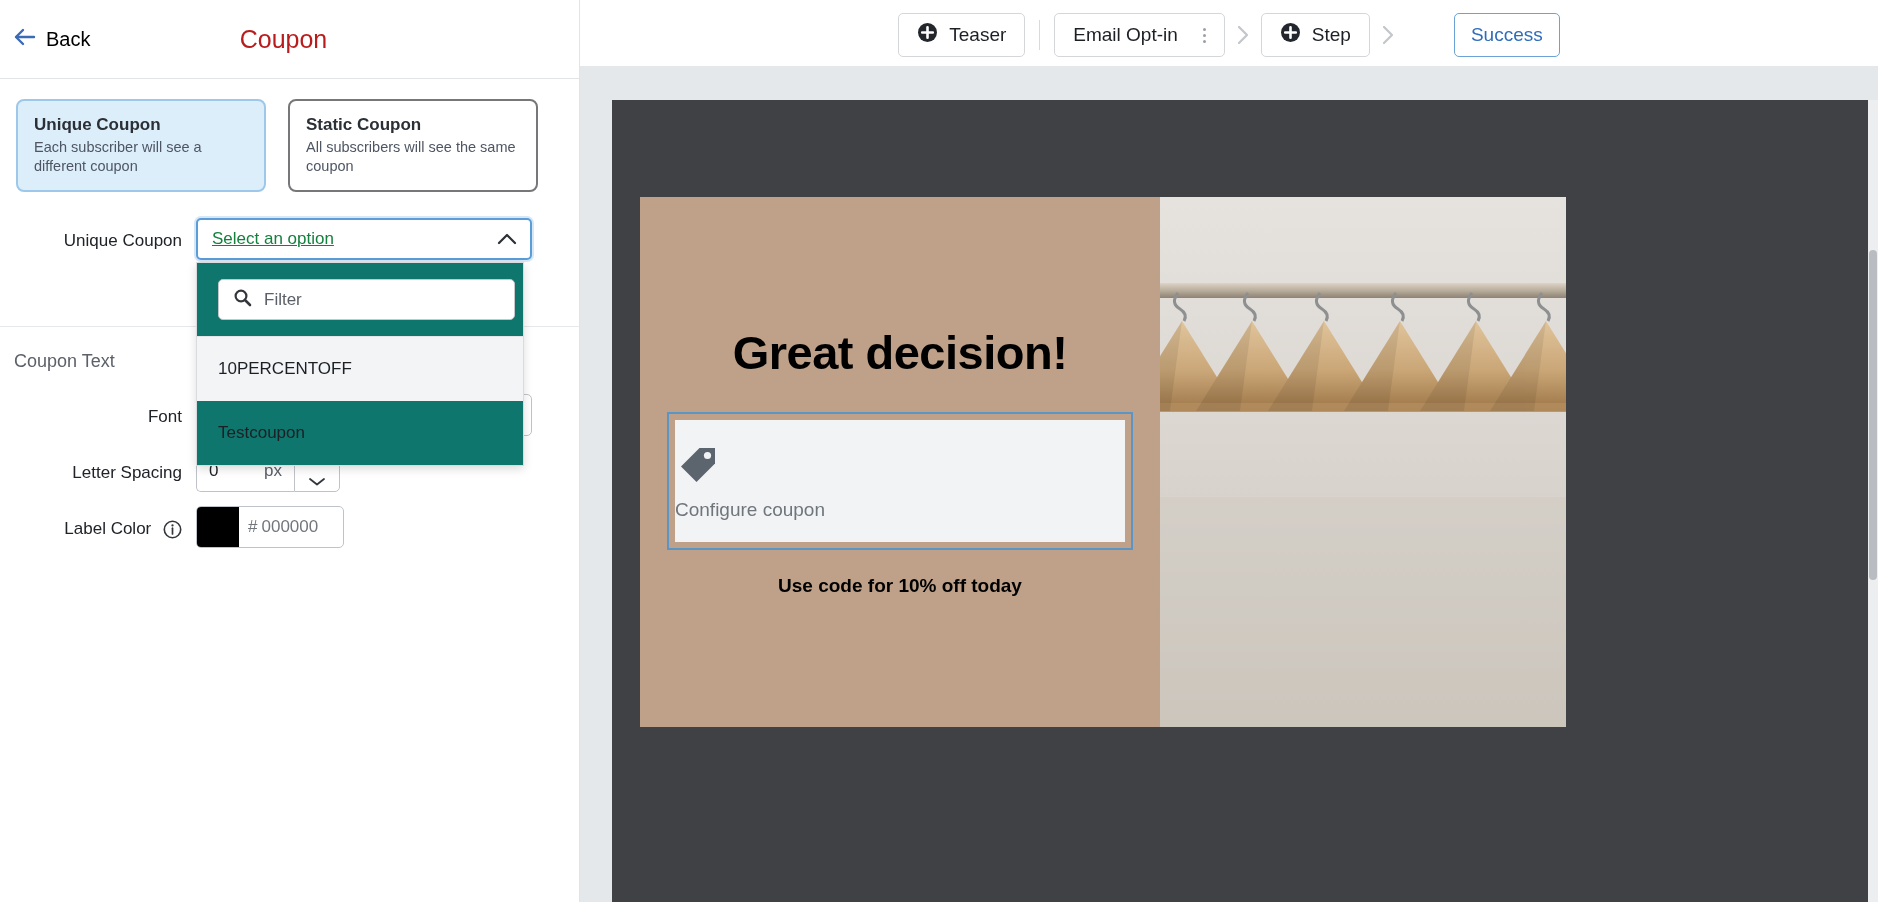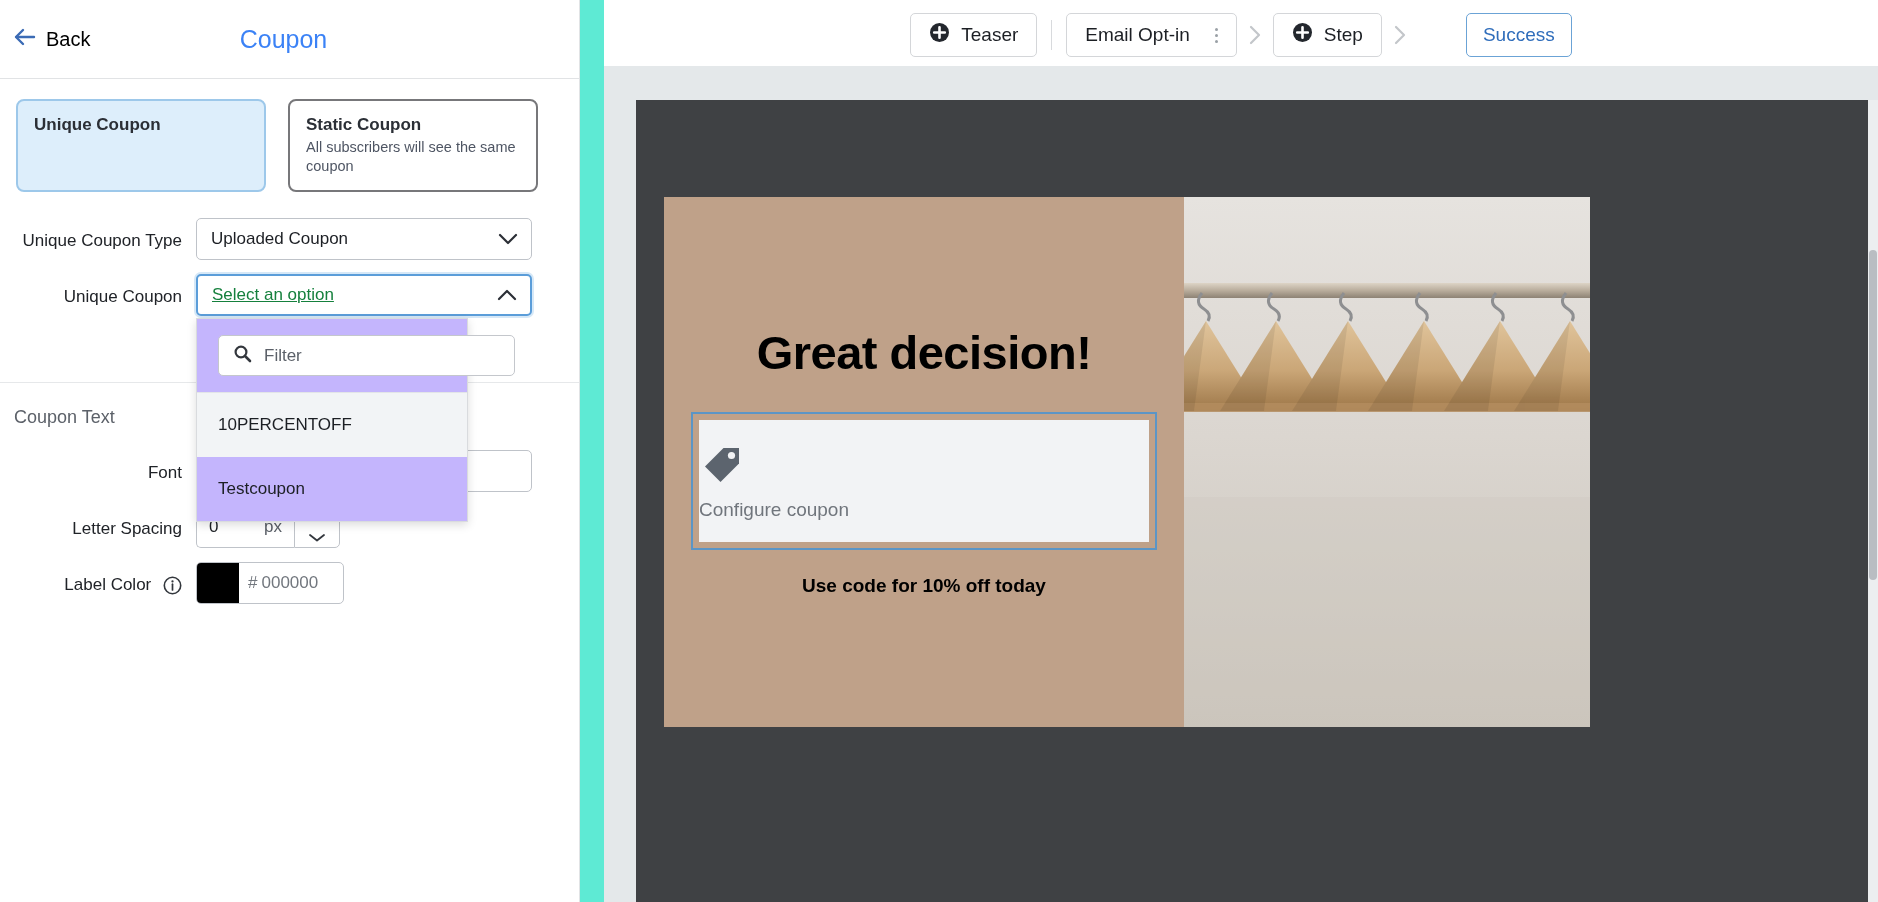--- a/index.html
+++ b/index.html
@@ -31,21 +31,21 @@
     color: #000000;
     font-size: 20px;
     cursor: pointer;
   }
   .back-arrow { display: inline-flex; align-items: center; }
   .panel-title {
     position: absolute;
     left: 0; right: 12px;
     text-align: center;
     font-size: 25px;
-    color: #3b82f6;
+    color: #b91c1c;
     font-weight: 400;
     pointer-events: none;
   }
 
   .left-body { padding: 0; position: relative; }
 
   
   .type-cards {
     display: flex; gap: 22px;
     padding: 20px 16px 0 16px;
@@ -112,22 +112,22 @@
     box-shadow: 0 0 0 2px #d6e8f7;
     color: #15803d;
     text-decoration: underline;
   }
 
   
   .dropdown-anchor { position: relative; }
   .dropdown-menu {
     position: absolute;
     top: 44px; left: 0;
-    width: 272px;
-    background: #c4b5fd;
+    width: 328px;
+    background: #0f766e;
     border: 1px solid #d9dbde;
     box-shadow: 0 3px 9px rgba(0,0,0,0.14);
     z-index: 50;
   }
   .dropdown-filter-wrap {
     padding: 16px 20px 16px 21px;
     border-bottom: 1px solid #e3e5e8;
   }
   .filter-input {
     width: 297px; height: 41px;
@@ -227,21 +227,21 @@
     display: inline-flex; vertical-align: middle;
     margin-left: 7px;
   }
 
   
   .right-panel {
     flex: 1;
     height: 902px;
     background: #5eead4;
     position: relative;
-    display: flex; flex-direction: column; padding-left: 24px;
+    display: flex; flex-direction: column;
   }
   .right-header {
     height: 66px;
     display: flex; align-items: center;
     justify-content: center;
     gap: 0px;
     background: #ffffff;
     padding-top: 4px;
   }
   .hdr-btn {
@@ -375,40 +375,30 @@
         <span>Back</span>
       </div>
       <div class="panel-title">Coupon</div>
     </div>
 
     <div class="left-body">
 
       <div class="type-cards">
         <div class="type-card selected">
           <div class="type-card-title">Unique Coupon</div>
+          <div class="type-card-desc">Each subscriber will see a different coupon</div>
         </div>
         <div class="type-card unselected">
           <div class="type-card-title">Static Coupon</div>
           <div class="type-card-desc">All subscribers will see the same coupon</div>
         </div>
       </div>
 
       <div class="form-rows">
 
-        <div class="form-row">
-          <div class="form-label">Unique Coupon Type</div>
-          <div class="select-box">
-            <span>Uploaded Coupon</span>
-            <span class="chev">
-              <svg width="22" height="14" viewBox="0 0 22 14">
-                <path d="M3 3 L11 11 L19 3" fill="none" stroke="#2b2f36" stroke-width="2.2" stroke-linecap="round" stroke-linejoin="round"></path>
-              </svg>
-            </span>
-          </div>
-        </div>
 
         <div class="form-row">
           <div class="form-label">Unique Coupon</div>
           <div class="dropdown-anchor">
             <div class="select-box focused">
               <span class="placeholder-text">Select an option</span>
               <span class="chev">
                 <svg width="22" height="14" viewBox="0 0 22 14">
                   <path d="M3 11 L11 3 L19 11" fill="none" stroke="#2b2f36" stroke-width="2.2" stroke-linecap="round" stroke-linejoin="round"></path>
                 </svg>

